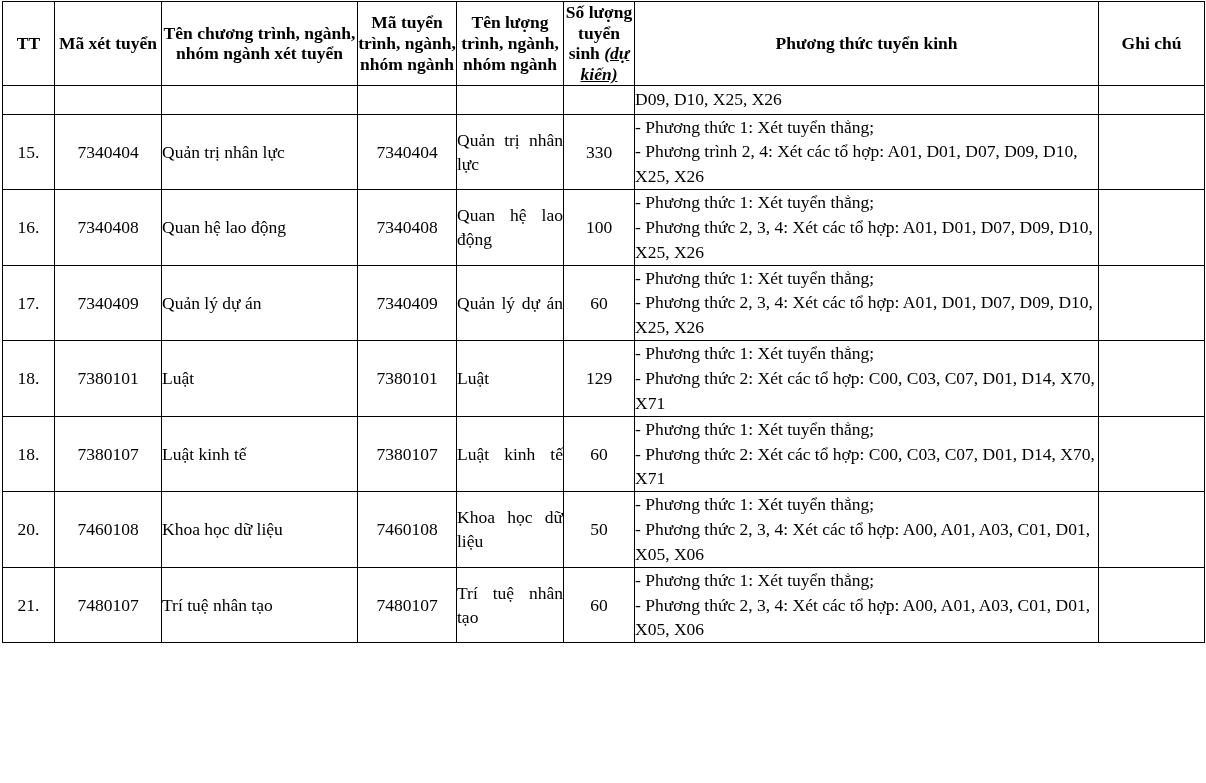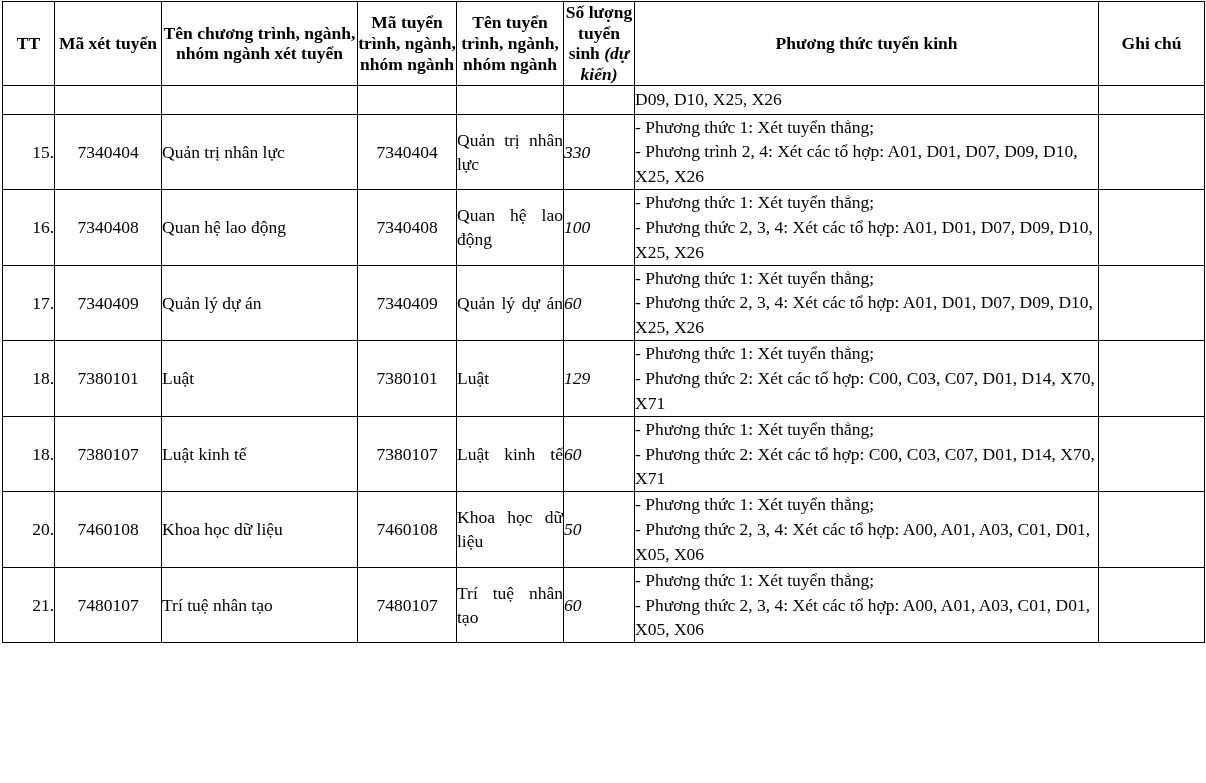--- a/index.html
+++ b/index.html
@@ -45,28 +45,29 @@
   thead th {
     text-align: center;
     font-weight: bold;
     font-size: 17.5px;
     line-height: 1.18;
     padding: 4px 3px;
   }
   thead th .ital {
     font-style: italic;
     font-weight: bold;
+    text-decoration: underline;
   }
 
   tbody td {
     font-size: 17.5px;
     line-height: 1.28;
   }
   td.tt {
-    text-align: right;
+    text-align: center;
     vertical-align: middle;
     margin-left: 8px;
   }
   td.code {
     text-align: center;
     vertical-align: middle;
   }
   td.name {
     text-align: left;
     padding-left: 9px;
@@ -79,23 +80,22 @@
   }
   td.pname {
     text-align: justify;
     text-align-last: justify;
     padding-left: 9px;
     padding-right: 8px;
     vertical-align: middle;
     line-height: 1.38;
   }
   td.quota {
-    text-align: left;
-    vertical-align: middle;
-    font-style: italic;
+    text-align: center;
+    vertical-align: middle;
   }
   td.method {
     text-align: left;
     padding: 3px 6px 3px 8px;
     vertical-align: top;
     line-height: 1.42;
   }
   td.method .line {
     white-space: normal;
   }
@@ -126,21 +126,21 @@
       <col class="c-quota">
       <col class="c-method">
       <col class="c-note">
     </colgroup>
     <thead>
       <tr>
         <th>TT</th>
         <th>Mã xét tuyển</th>
         <th>Tên chương trình, ngành, nhóm ngành xét tuyển</th>
         <th>Mã tuyển trình, ngành, nhóm ngành</th>
-        <th>Tên tuyển trình, ngành, nhóm ngành</th>
+        <th>Tên lượng trình, ngành, nhóm ngành</th>
         <th>
           <span>Số lượng tuyển sinh</span>
           <span class="ital">(dự kiến)</span>
         </th>
         <th>Phương thức tuyển kinh</th>
         <th>Ghi chú</th>
       </tr>
     </thead>
     <tbody>
       <tr class="partial">

